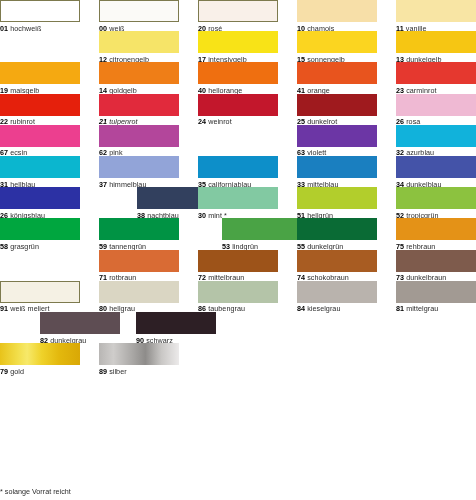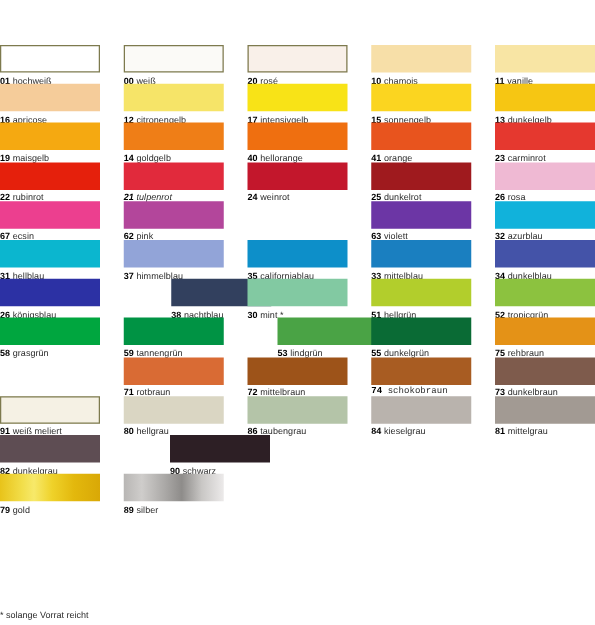--- a/index.html
+++ b/index.html
@@ -14,21 +14,20 @@
     overflow: hidden;
   }
   #chart {
     position: relative;
     width: 476px;
     height: 500px;
   }
   .swatch-cell {
     position: absolute;
     width: 68px;
-    margin-top: 36px;
   }
   .swatch {
     width: 80px;
     height: 22px;
     box-sizing: border-box;
   }
   .swatch.bordered {
     border: 1px solid #7d7a4e;
   }
   .caption {
@@ -74,24 +73,20 @@
       <div class="caption"><span class="code">20</span> <span class="cname">rosé</span></div>
     </div>
     <div class="swatch-cell" style="left: 297px; top: 0px;">
       <div class="swatch" style="background-color: rgb(247, 223, 168);"></div>
       <div class="caption"><span class="code">10</span> <span class="cname">chamois</span></div>
     </div>
     <div class="swatch-cell" style="left: 396px; top: 0px;">
       <div class="swatch" style="background-color: rgb(248, 229, 164);"></div>
       <div class="caption"><span class="code">11</span> <span class="cname">vanille</span></div>
     </div>
-    <div class="swatch-cell" style="left: 0px; top: 31.2px;">
-      <div class="swatch" style="background-color: rgb(245, 204, 154);"></div>
-      <div class="caption"><span class="code">16</span> <span class="cname">apricose</span></div>
-    </div>
     <div class="swatch-cell" style="left: 99px; top: 31.2px;">
       <div class="swatch" style="background-color: rgb(246, 228, 104);"></div>
       <div class="caption"><span class="code">12</span> <span class="cname">citronengelb</span></div>
     </div>
     <div class="swatch-cell" style="left: 198px; top: 31.2px;">
       <div class="swatch" style="background-color: rgb(248, 227, 23);"></div>
       <div class="caption"><span class="code">17</span> <span class="cname">intensivgelb</span></div>
     </div>
     <div class="swatch-cell" style="left: 297px; top: 31.2px;">
       <div class="swatch" style="background-color: rgb(251, 213, 32);"></div>
@@ -218,21 +213,21 @@
       <div class="caption"><span class="code">75</span> <span class="cname">rehbraun</span></div>
     </div>
     <div class="swatch-cell" style="left: 99px; top: 249.6px;">
       <div class="swatch" style="background-color: rgb(217, 107, 52);"></div>
       <div class="caption"><span class="code">71</span> <span class="cname">rotbraun</span></div>
     </div>
     <div class="swatch-cell" style="left: 198px; top: 249.6px;">
       <div class="swatch" style="background-color: rgb(157, 83, 25);"></div>
       <div class="caption"><span class="code">72</span> <span class="cname">mittelbraun</span></div>
     </div>
-    <div class="swatch-cell" style="left: 297px; top: 249.6px; font-family: Liberation Mono, monospace;">
+    <div class="swatch-cell" style="left: 297px; top: 249.6px;">
       <div class="swatch" style="background-color: rgb(168, 92, 34);"></div>
       <div class="caption"><span class="code">74</span> <span class="cname">schokobraun</span></div>
     </div>
     <div class="swatch-cell" style="left: 396px; top: 249.6px;">
       <div class="swatch" style="background-color: rgb(126, 91, 76);"></div>
       <div class="caption"><span class="code">73</span> <span class="cname">dunkelbraun</span></div>
     </div>
     <div class="swatch-cell" style="left: 0px; top: 280.8px;">
       <div class="swatch bordered" style="background-color: rgb(245, 241, 228);"></div>
       <div class="caption"><span class="code">91</span> <span class="cname">weiß meliert</span></div>
@@ -246,21 +241,21 @@
       <div class="caption"><span class="code">86</span> <span class="cname">taubengrau</span></div>
     </div>
     <div class="swatch-cell" style="left: 297px; top: 280.8px;">
       <div class="swatch" style="background-color: rgb(185, 179, 173);"></div>
       <div class="caption"><span class="code">84</span> <span class="cname">kieselgrau</span></div>
     </div>
     <div class="swatch-cell" style="left: 396px; top: 280.8px;">
       <div class="swatch" style="background-color: rgb(162, 154, 147);"></div>
       <div class="caption"><span class="code">81</span> <span class="cname">mittelgrau</span></div>
     </div>
-    <div class="swatch-cell" style="left: 0px; top: 312px;">
+    <div class="swatch-cell" style="left: 0px; top: 312px; padding-left: 40px;">
       <div class="swatch" style="background-color: rgb(94, 77, 83);"></div>
       <div class="caption"><span class="code">82</span> <span class="cname">dunkelgrau</span></div>
     </div>
     <div class="swatch-cell" style="left: 99px; top: 312px; padding-left: 37px;">
       <div class="swatch" style="background-color: rgb(45, 31, 37);"></div>
       <div class="caption"><span class="code">90</span> <span class="cname">schwarz</span></div>
     </div>
     <div class="swatch-cell" style="left: 0px; top: 343.2px;">
       <div class="swatch" style="background: linear-gradient(90deg, rgb(232, 195, 26) 0%, rgb(242, 222, 74) 22%, rgb(247, 233, 106) 34%, rgb(239, 210, 42) 52%, rgb(227, 184, 13) 74%, rgb(217, 168, 6) 100%);"></div>
       <div class="caption"><span class="code">79</span> <span class="cname">gold</span></div>

